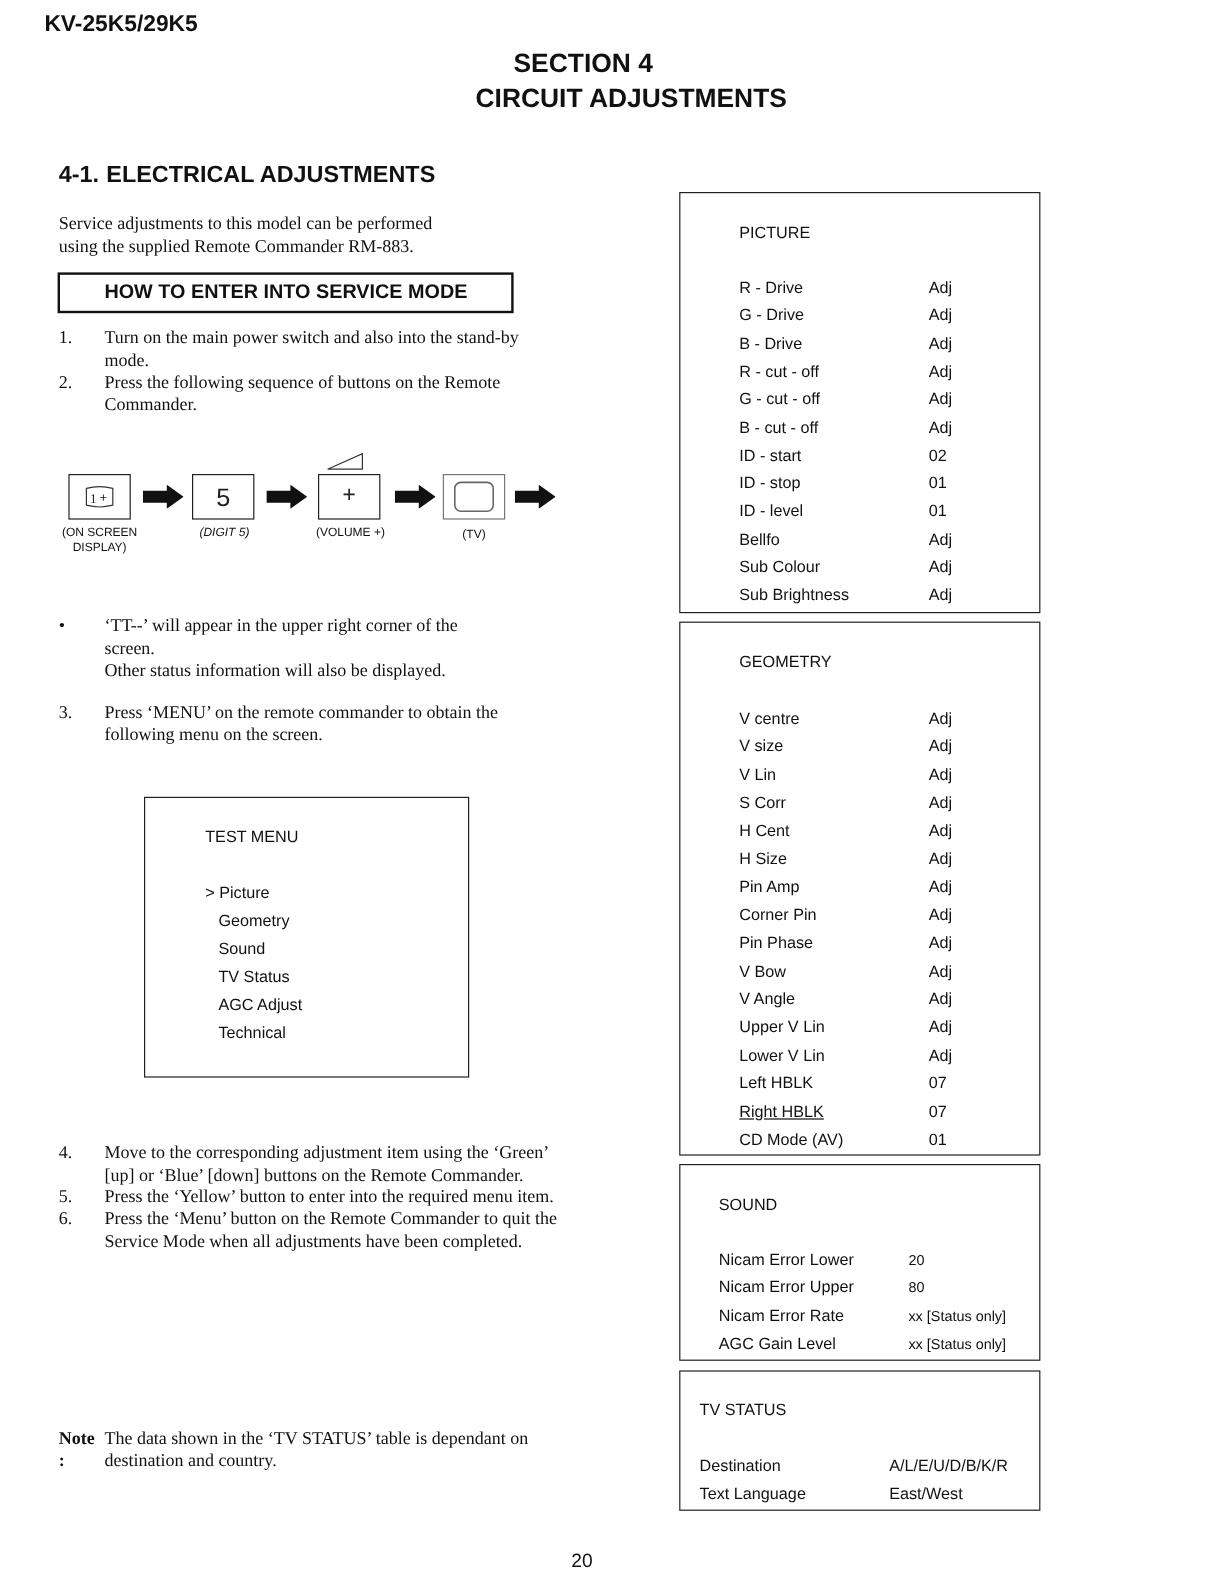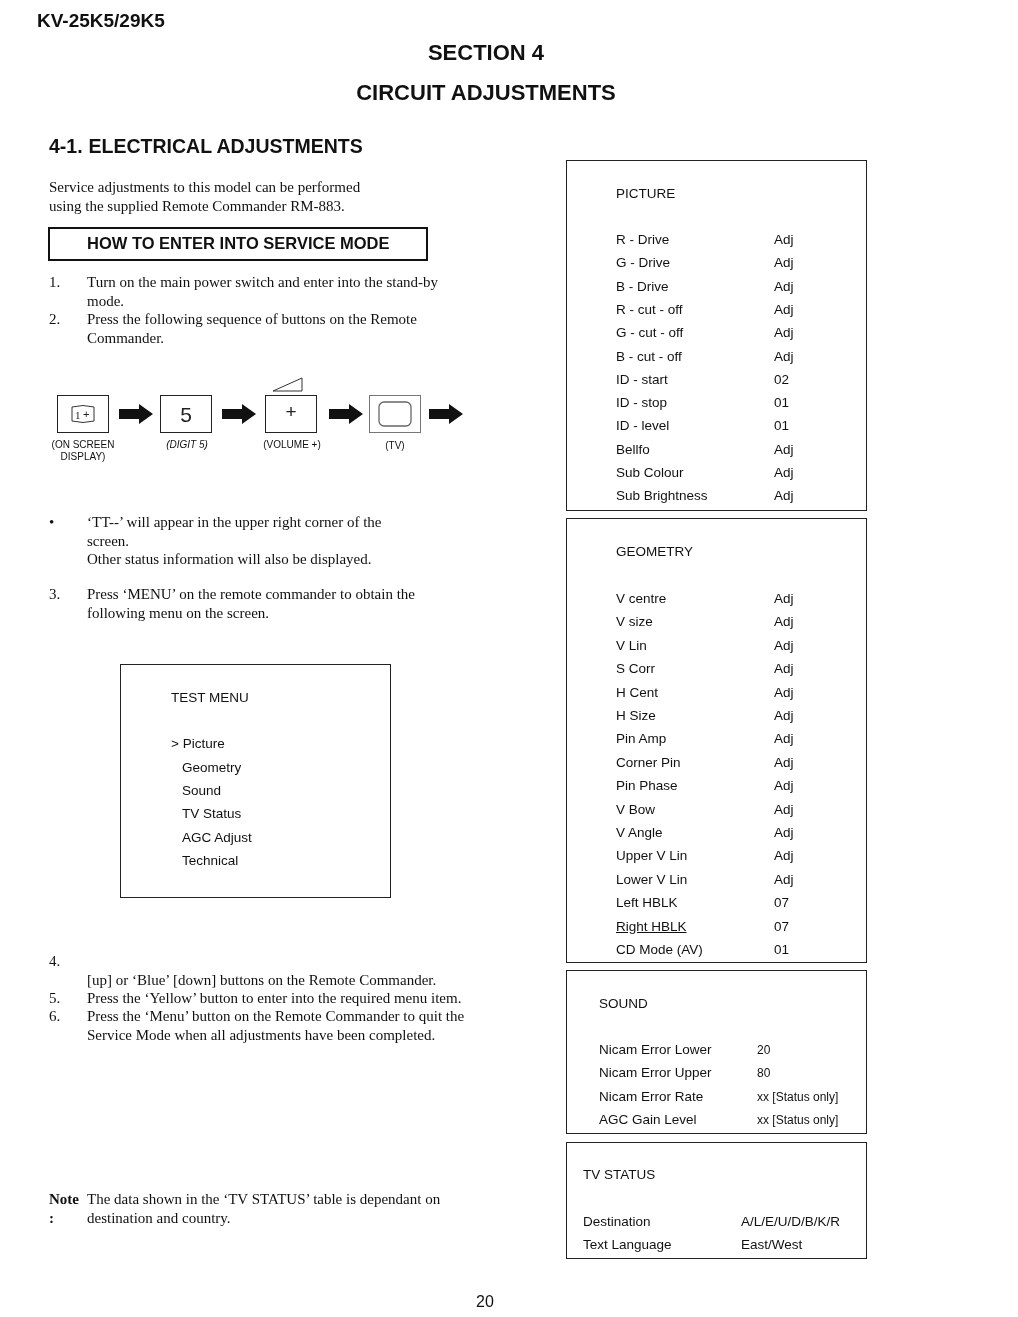--- a/index.html
+++ b/index.html
@@ -32,38 +32,38 @@
     .row-val { position:absolute; font-size:13.5px; }
     .row-val.small { font-size:12px; }
 
     .pageno { left:476px; top:1293px; font-size:16px; }
   </style>
 </head>
 <body>
 
 <div class="abs sans model">KV-25K5/29K5</div>
 <div class="abs sans sec-title" style="top:40px;">SECTION 4</div>
-<div class="abs sans sec-title" style="top:80px;">CIRCUIT ADJUSTMENTS</div>
+<div class="abs sans sec-title" style="top:69px;padding-left:40px;">CIRCUIT ADJUSTMENTS</div>
 
 <div class="abs sans h41">
   <span class="num">4-1.</span><span>ELECTRICAL ADJUSTMENTS</span>
 </div>
 
 <div class="abs serif para" style="left:49px; top:178px;">
   <div>Service adjustments to this model can be performed</div>
   <div>using the supplied Remote Commander RM-883.</div>
 </div>
 
 <div class="abs sans boxhead">
   <span>HOW TO ENTER INTO SERVICE MODE</span>
 </div>
 
 <div class="step serif" style="left:49px; top:273px;">
   <span class="n">1.</span>
-  <span class="t"><span>Turn on the main power switch and enter into the stand-by</span><br><span>mode.</span></span>
+  <span class="t"><span>Turn on the main power switch and also into the stand-by</span><br><span>mode.</span></span>
 </div>
 <div class="step serif" style="left:49px; top:310px;">
   <span class="n">2.</span>
   <span class="t"><span>Press the following sequence of buttons on the Remote</span><br><span>Commander.</span></span>
 </div>
 
 <div class="abs" style="left:0; top:0;">
 
   <div class="btnbox" style="left:57px; top:395px;">
     <svg width="50" height="36">
@@ -130,21 +130,21 @@
   <div class="menu-item" style="left:50px; top:71px;">&gt; Picture</div>
   <div class="menu-item" style="left:61px; top:95px;">Geometry</div>
   <div class="menu-item" style="left:61px; top:118px;">Sound</div>
   <div class="menu-item" style="left:61px; top:141px;">TV Status</div>
   <div class="menu-item" style="left:61px; top:165px;">AGC Adjust</div>
   <div class="menu-item" style="left:61px; top:188px;">Technical</div>
 </div>
 
 <div class="step serif" style="left:49px; top:952px;">
   <span class="n">4.</span>
-  <span class="t" style="width:430px;"><br><span>[up] or ‘Blue’ [down] buttons on the Remote Commander.</span></span>
+  <span class="t" style="width:430px;"><span>Move to the corresponding adjustment item using the ‘Green’</span><br><span>[up] or ‘Blue’ [down] buttons on the Remote Commander.</span></span>
 </div>
 <div class="step serif" style="left:49px; top:989px;">
   <span class="n">5.</span>
   <span class="t" style="width:430px;">Press the ‘Yellow’ button to enter into the required menu item.</span>
 </div>
 <div class="step serif" style="left:49px; top:1007px;">
   <span class="n">6.</span>
   <span class="t" style="width:430px;"><span>Press the ‘Menu’ button on the Remote Commander to quit the</span><br><span>Service Mode when all adjustments have been completed.</span></span>
 </div>
 

